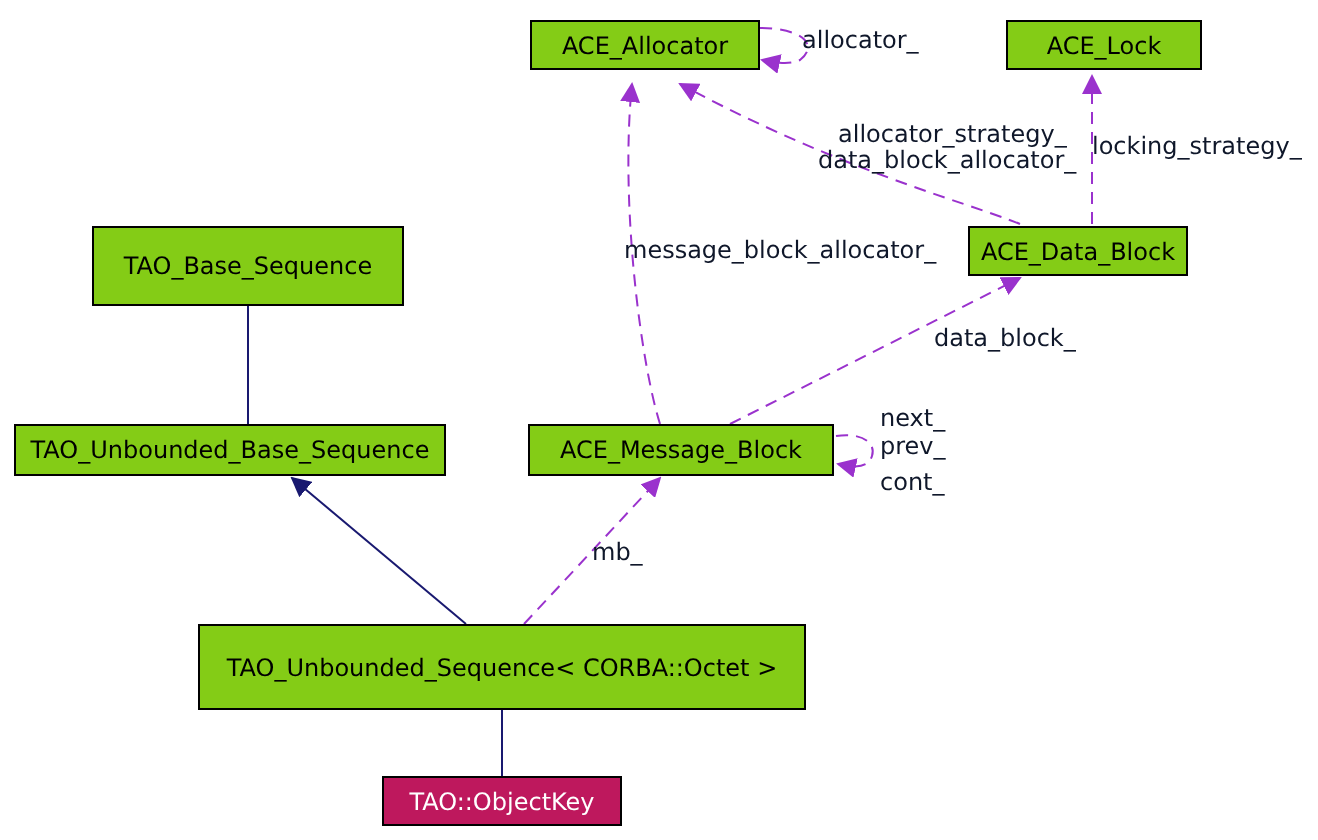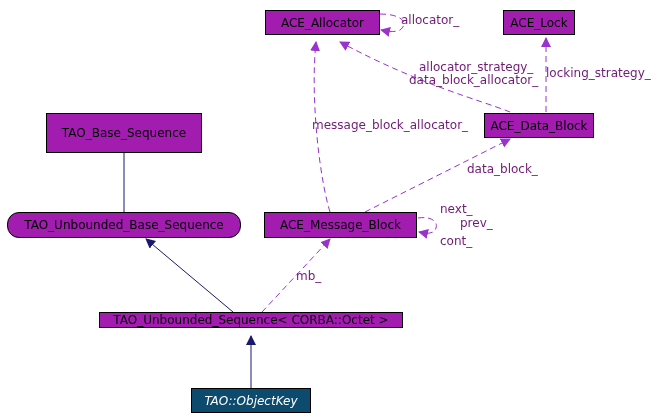--- a/index.html
+++ b/index.html
@@ -1,23 +1,23 @@
 <!DOCTYPE html>
 <html><head>
 <meta charset="utf-8">
 <style>
   html, body { margin:0; padding:0; background:#ffffff; }
   body { width:659px; height:420px; position:relative; overflow:hidden;
          font-family:"DejaVu Sans", "Liberation Sans", sans-serif; }
   svg { position:absolute; left:0; top:0; }
-  .node { position:absolute; box-sizing:border-box; border:1px solid #000; background:#a21caf;
+  .node { position:absolute; box-sizing:border-box; border:1px solid #000; background:#84cc16;
           font-size:12px; line-height:1; display:flex; align-items:center; justify-content:center;
           color:#000; white-space:nowrap; }
-  .node.sel { background:#0c4a6e; color:#fff;font-style:italic; }
-  .lbl { position:absolute; font-size:12px; line-height:13px; color:#701a75; white-space:nowrap; }
+  .node.sel { background:#be185d; color:#fff; }
+  .lbl { position:absolute; font-size:12px; line-height:13px; color:#0f172a; white-space:nowrap; }
 </style>
 </head>
 <body>
 
 <svg width="659" height="420">
   <defs>
     <marker id="arrBlue" markerWidth="10" markerHeight="10" refX="9" refY="5" orient="auto" markerUnits="userSpaceOnUse">
       <path d="M0,0 L10,5 L0,10 z" fill="#191970"></path>
     </marker>
     <marker id="arrPurp" markerWidth="10" markerHeight="10" refX="9" refY="5" orient="auto" markerUnits="userSpaceOnUse">
@@ -32,30 +32,30 @@
   <path d="M380,14 C400,14 410,22 400,30 C396,32 390,32 381,30" fill="none" stroke="#9a32cd" stroke-dasharray="6,4" marker-end="url(#arrPurp)"></path>
   <path d="M510,112 C480,100 420,85 340,42" fill="none" stroke="#9a32cd" stroke-dasharray="6,4" marker-end="url(#arrPurp)"></path>
   <line x1="546" y1="112" x2="546" y2="38" stroke="#9a32cd" stroke-dasharray="6,4" marker-end="url(#arrPurp)"></line>
   <path d="M330,212 C320,180 310,100 316,42" fill="none" stroke="#9a32cd" stroke-dasharray="6,4" marker-end="url(#arrPurp)"></path>
   <line x1="365" y1="212" x2="510" y2="139" stroke="#9a32cd" stroke-dasharray="6,4" marker-end="url(#arrPurp)"></line>
   <path d="M418,218 C432,216 438,222 436,228 C434,234 428,234 419,232" fill="none" stroke="#9a32cd" stroke-dasharray="6,4" marker-end="url(#arrPurp)"></path>
   <line x1="262" y1="312" x2="330" y2="239" stroke="#9a32cd" stroke-dasharray="6,4" marker-end="url(#arrPurp)"></line>
 </svg>
 
 <div class="node" style="left:265px;top:10px;width:115px;height:25px;">ACE_Allocator</div>
-<div class="node" style="left:503px;top:10px;width:72px;height:25px;">ACE_Lock</div>
+<div class="node" style="left:503px;top:10px;width:98px;height:25px;">ACE_Lock</div>
 <div class="node" style="left:46px;top:113px;width:156px;height:40px;">TAO_Base_Sequence</div>
 <div class="node" style="left:484px;top:113px;width:110px;height:25px;">ACE_Data_Block</div>
-<div class="node" style="left:7px;top:212px;width:234px;height:26px;border-radius:12px;">TAO_Unbounded_Base_Sequence</div>
+<div class="node" style="left:7px;top:212px;width:216px;height:26px;">TAO_Unbounded_Base_Sequence</div>
 <div class="node" style="left:264px;top:212px;width:153px;height:26px;">ACE_Message_Block</div>
-<div class="node" style="left:99px;top:312px;width:304px;height:16px;">TAO_Unbounded_Sequence&lt; CORBA::Octet &gt;</div>
+<div class="node" style="left:99px;top:312px;width:304px;height:43px;">TAO_Unbounded_Sequence&lt; CORBA::Octet &gt;</div>
 <div class="node sel" style="left:191px;top:388px;width:120px;height:25px;">TAO::ObjectKey</div>
 
 <div class="lbl" style="left:401px;top:14px;">allocator_</div>
 <div class="lbl" style="left:419px;top:61px;">allocator_strategy_</div>
 <div class="lbl" style="left:409px;top:74px;">data_block_allocator_</div>
 <div class="lbl" style="left:546px;top:67px;">locking_strategy_</div>
 <div class="lbl" style="left:312px;top:119px;">message_block_allocator_</div>
 <div class="lbl" style="left:467px;top:163px;">data_block_</div>
 <div class="lbl" style="left:440px;top:203px;">next_</div>
-<div class="lbl" style="left:440px;top:217px;margin-left:20px;">prev_</div>
+<div class="lbl" style="left:440px;top:217px;">prev_</div>
 <div class="lbl" style="left:440px;top:235px;">cont_</div>
 <div class="lbl" style="left:296px;top:270px;text-align:center;">mb_</div>
 
 </body></html>

